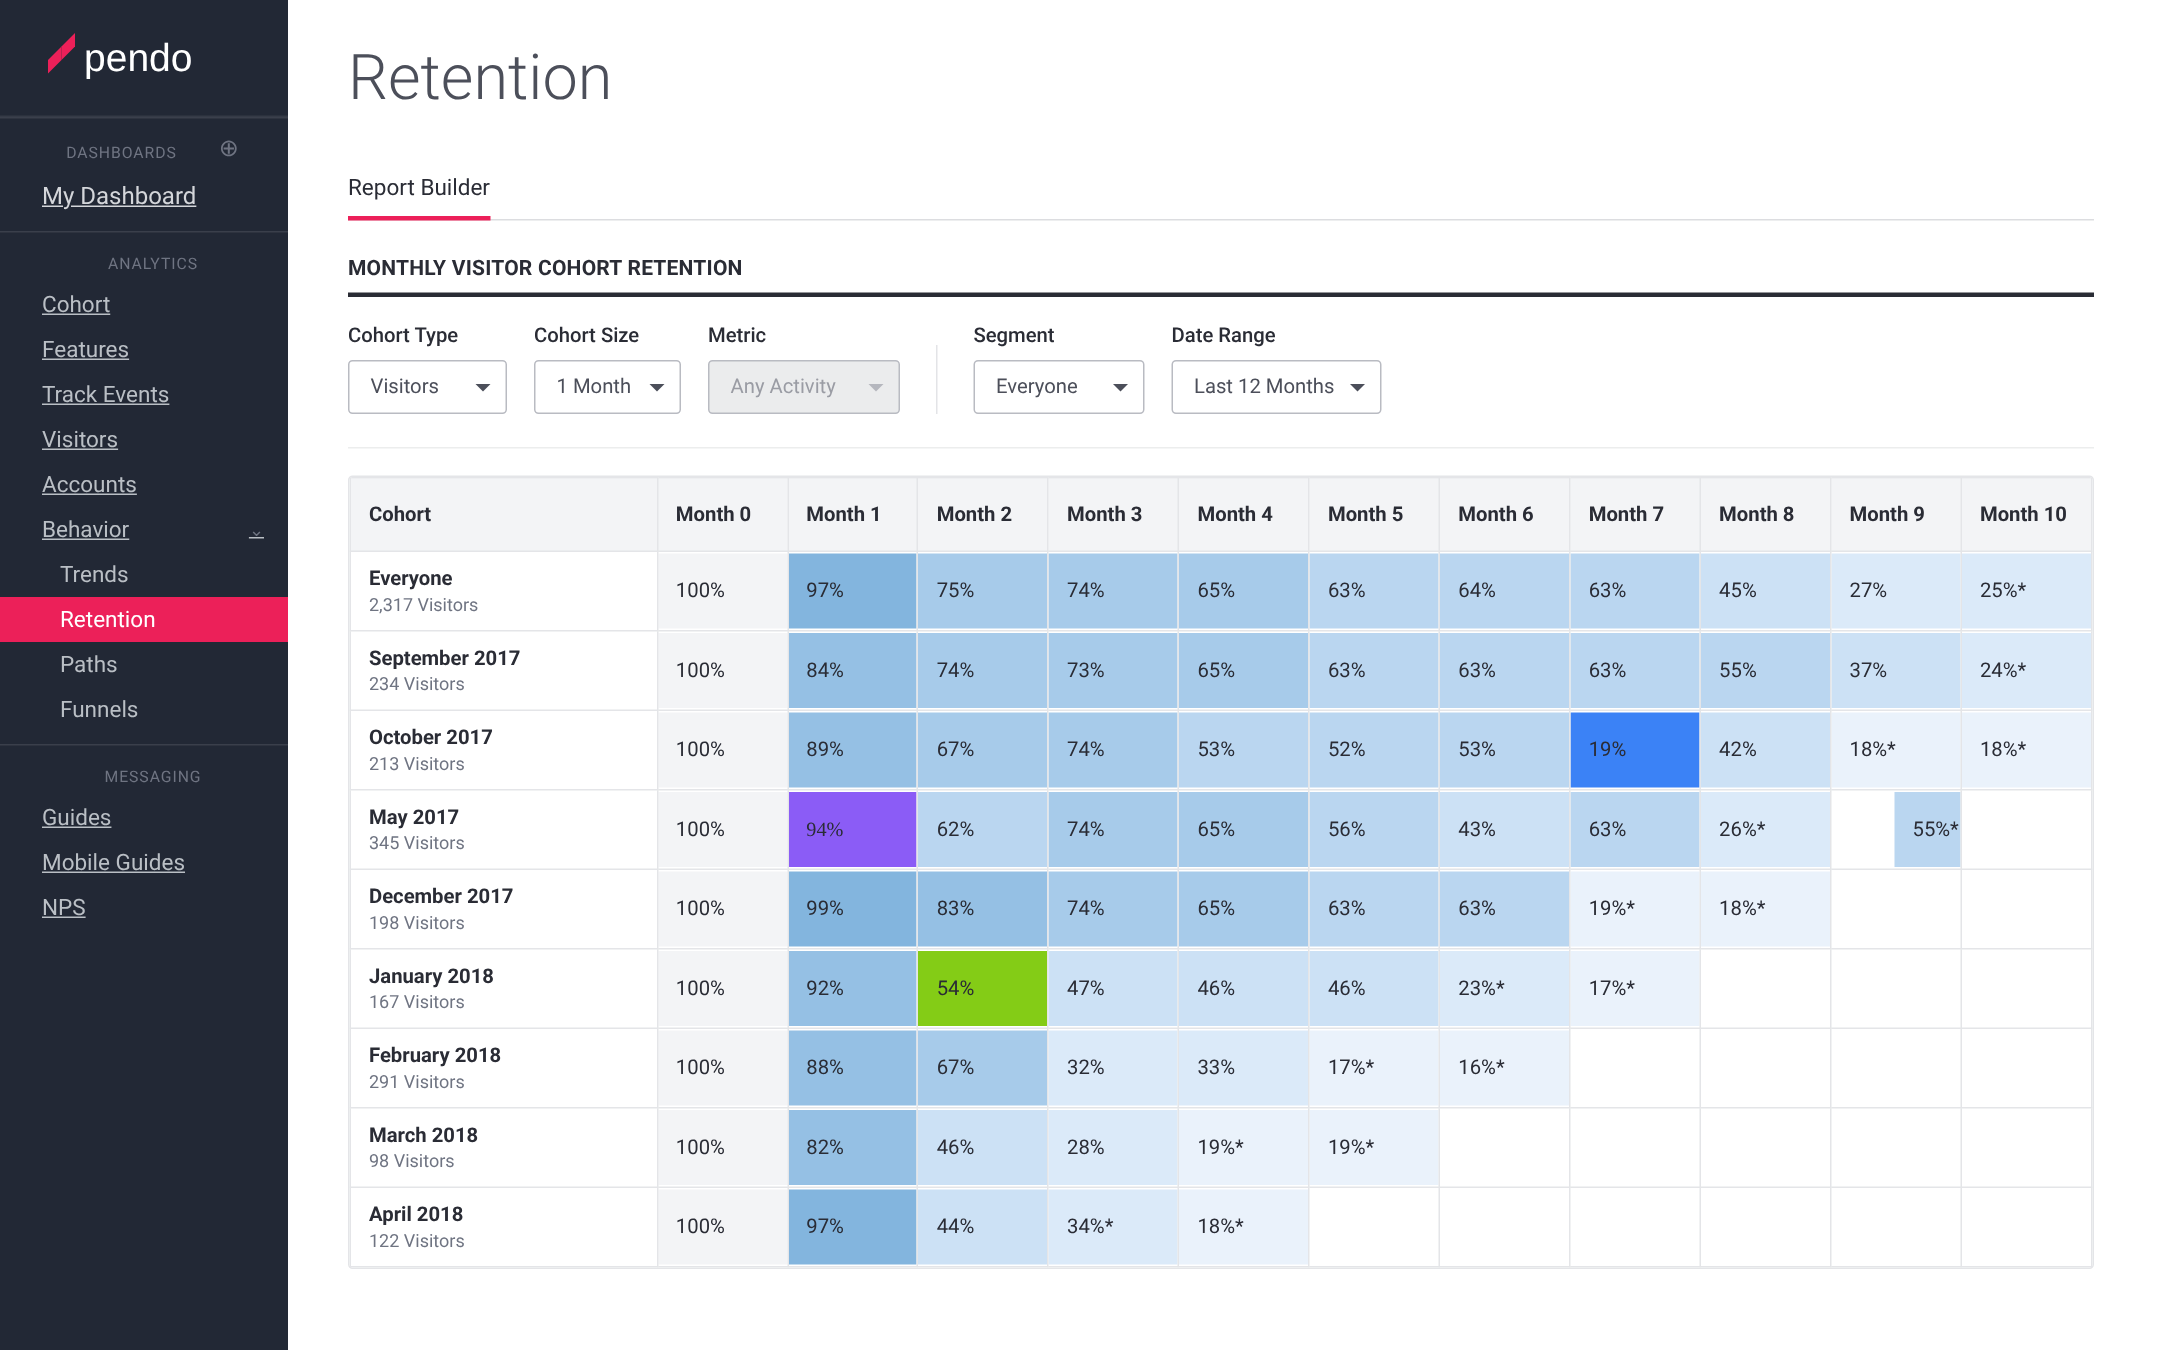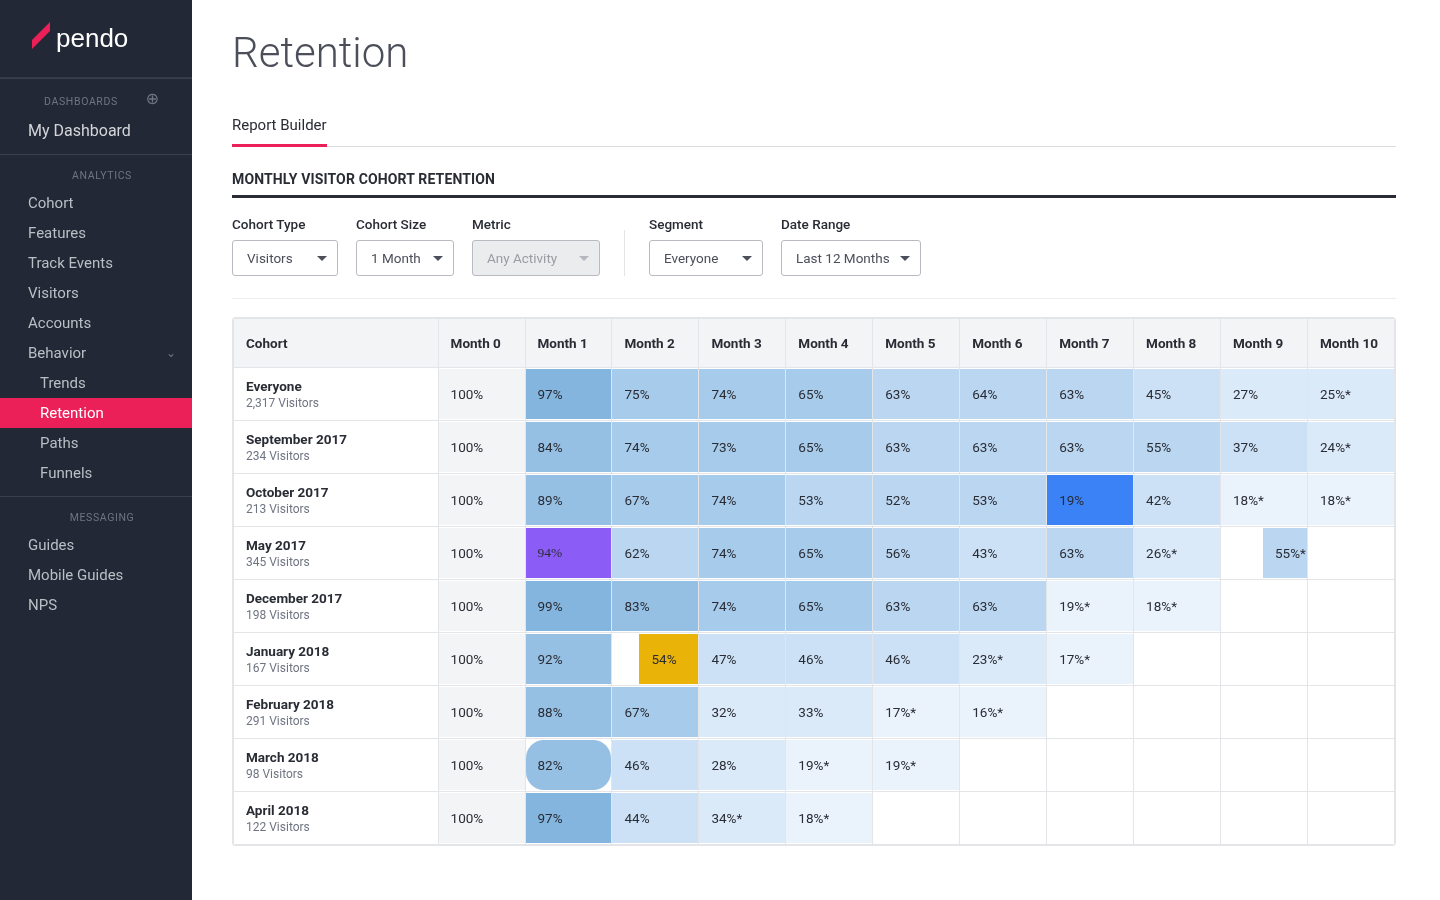--- a/index.html
+++ b/index.html
@@ -7,21 +7,21 @@
 .app { display: flex; width: 100%; height: 100%; }
 
 
 .sidebar { width: 192px; background: #222835; color: #babfc5; display: flex; flex-direction: column; flex-shrink: 0; }
 .logo-wrap { height: 78px; display: flex; align-items: center; padding-left: 32px; border-bottom: 1px solid #353a46; }
 .logo-wrap svg { display: block; }
 .nav-section { border-top: 1px solid #3a3f4b; padding-bottom: 8px; }
 .nav-section:first-of-type { border-top: none; }
 .nav-heading { display: flex; align-items: center; justify-content: center; padding: 14px 16px 6px 28px; font-size: 10.5px; letter-spacing: 0.06em; color: #6f7482; gap: 28px; }
 .nav-heading-plus { font-size: 16px; color: #6f7482; cursor: pointer; line-height: 1; position: relative; top: -2px; }
-.nav-item { padding: 6px 16px 6px 28px; font-size: 15px; color: #babfc5; cursor: pointer; display: flex; align-items: center; justify-content: space-between; }
+.nav-item { padding: 6px 16px 6px 28px; font-size: 15px; color: #babfc5; cursor: pointer; display: flex; align-items: center; justify-content: space-between; text-decoration: underline; }
 .nav-item.bigger { font-size: 16px; color: #d4d6da; }
 .nav-item .chev { font-size: 12px; color: #6f7482; }
 .nav-subitem { padding: 6px 16px 6px 40px; font-size: 15px; color: #babfc5; cursor: pointer; }
 .nav-subitem.active { background: #ec2059; color: #fff; }
 
 
 .main { flex: 1; overflow: auto; padding: 28px 44px 40px 40px; }
 h1.page-title { font-size: 42px; font-weight: 300; color: #4c4f5a; margin-bottom: 30px; }
 
 .tabs { border-bottom: 1px solid #dcdde0; margin-bottom: 24px; }
@@ -388,21 +388,21 @@
                   <div class="cohort-sub">167 Visitors</div>
                 </div>
               </td>
               <td>
                 <div class="val-cell" style="background: rgb(243, 244, 246);">100%</div>
               </td>
               <td>
                 <div class="val-cell" style="background: rgb(149, 192, 228);">92%</div>
               </td>
               <td>
-                <div class="val-cell" style="background: #eab308; margin-left: 27px;">54%</div>
+                <div class="val-cell" style="background: #84cc16;">54%</div>
               </td>
               <td>
                 <div class="val-cell" style="background: rgb(204, 225, 245);">47%</div>
               </td>
               <td>
                 <div class="val-cell" style="background: rgb(204, 225, 245);">46%</div>
               </td>
               <td>
                 <div class="val-cell" style="background: rgb(204, 225, 245);">46%</div>
               </td>
@@ -467,21 +467,21 @@
               <td>
                 <div class="cohort-cell">
                   <div class="cohort-name">March 2018</div>
                   <div class="cohort-sub">98 Visitors</div>
                 </div>
               </td>
               <td>
                 <div class="val-cell" style="background: rgb(243, 244, 246);">100%</div>
               </td>
               <td>
-                <div class="val-cell" style="background: rgb(149, 192, 228); border-radius: 18px;">82%</div>
+                <div class="val-cell" style="background: rgb(149, 192, 228);">82%</div>
               </td>
               <td>
                 <div class="val-cell" style="background: rgb(204, 225, 245);">46%</div>
               </td>
               <td>
                 <div class="val-cell" style="background: rgb(219, 234, 249);">28%</div>
               </td>
               <td>
                 <div class="val-cell" style="background: rgb(234, 242, 251);">19%*</div>
               </td>

